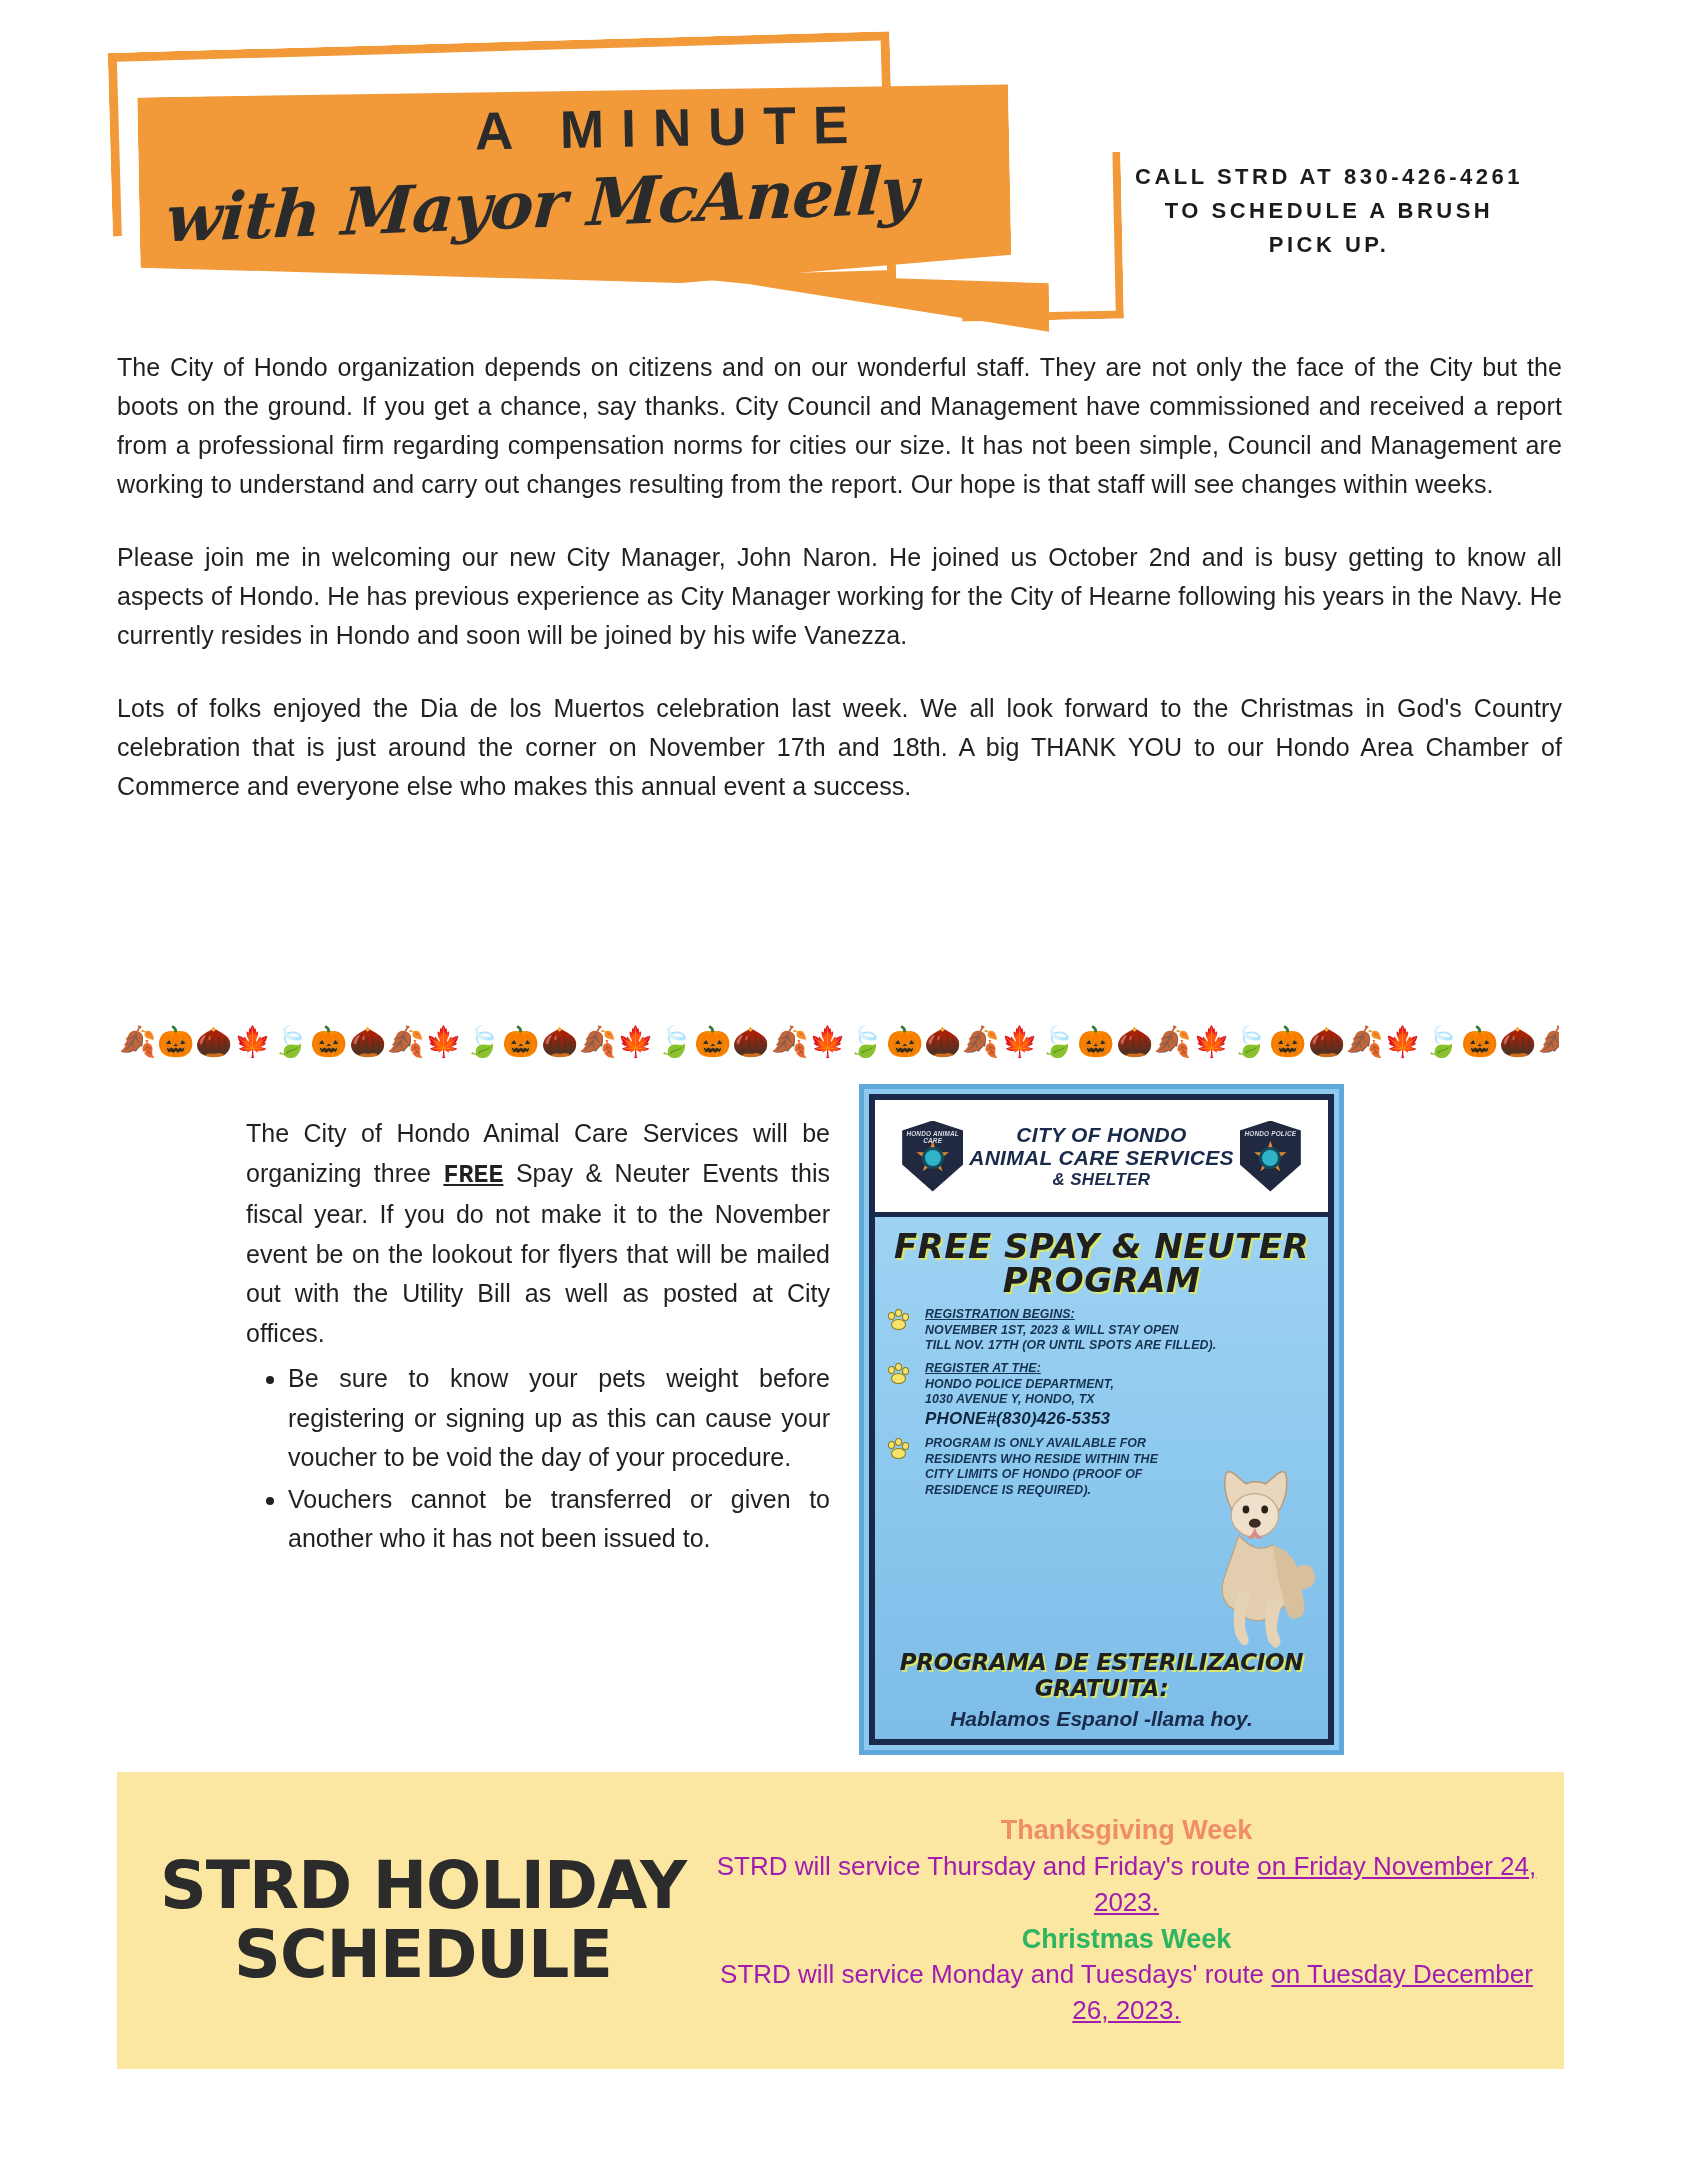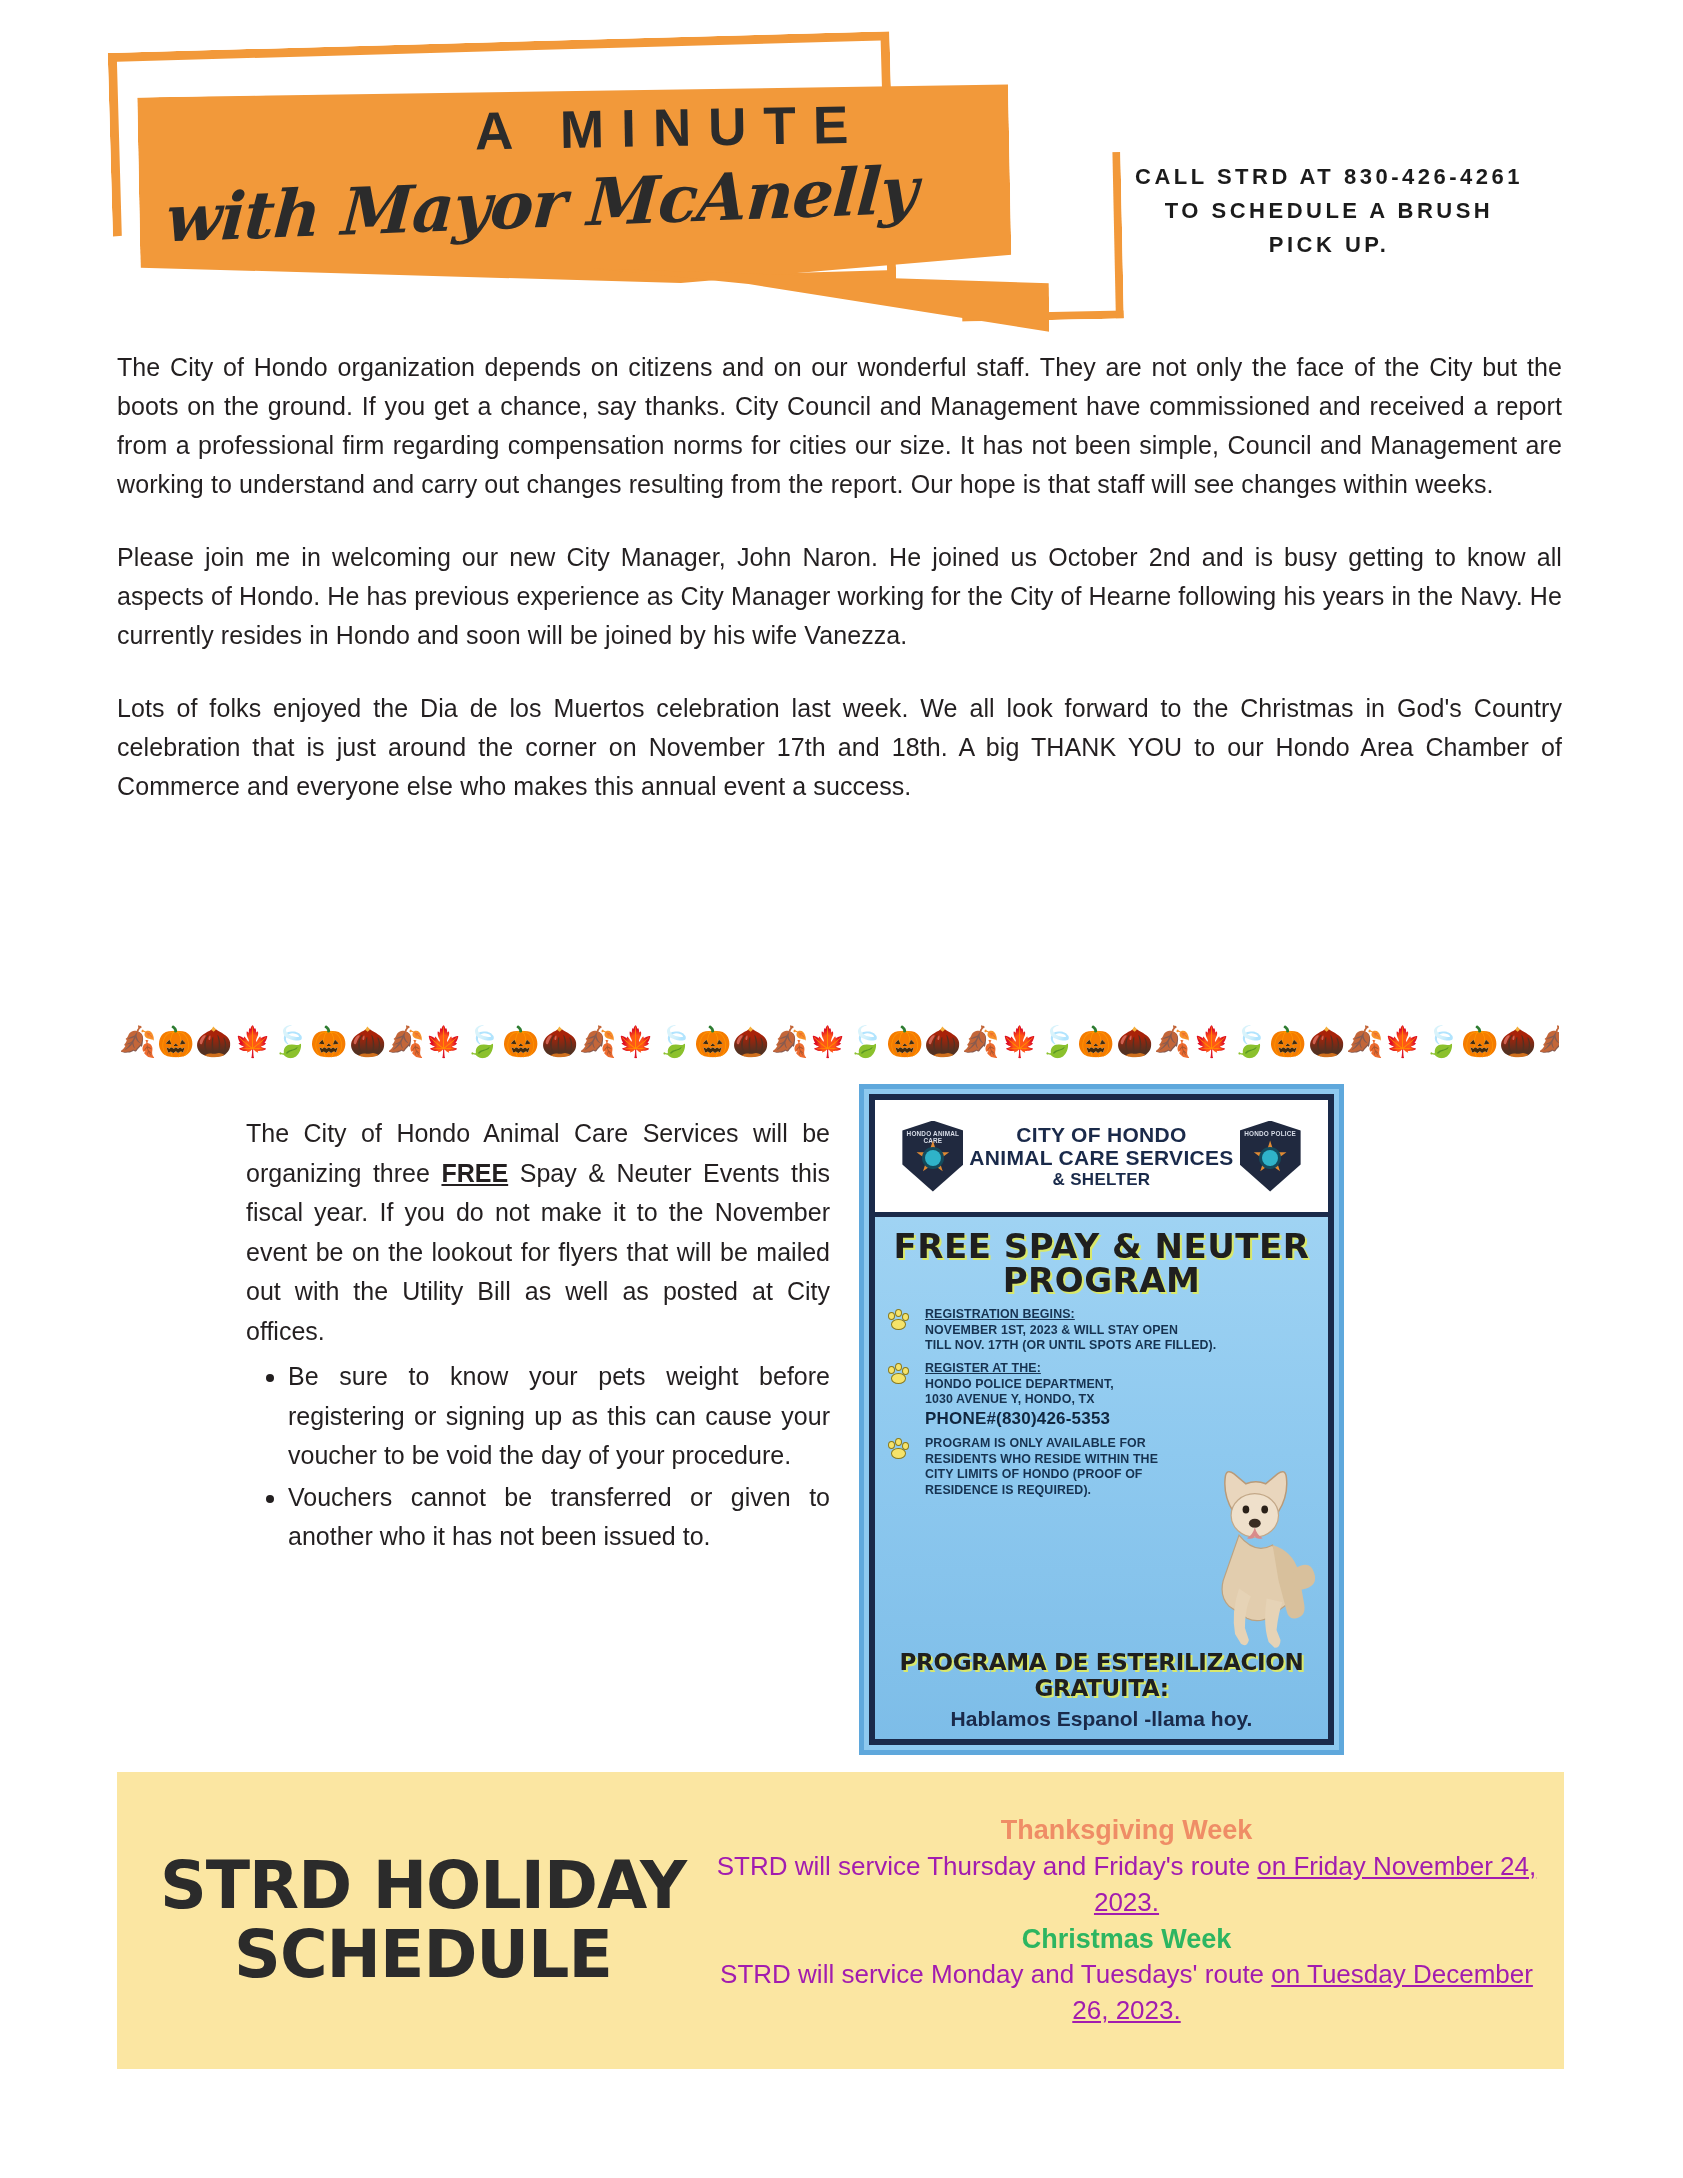--- a/index.html
+++ b/index.html
@@ -133,37 +133,38 @@
     margin:6px 0 0 0;
     padding-left:42px;
   }
   .mid-text li {
     font-size:25px;
     line-height:1.58;
     text-align:justify;
     color:#231f20;
     margin-bottom:2px;
   }
-  .u-bold { font-weight:bold; text-decoration:underline; }
+  .u-bold { font-weight:bold; text-decoration:underline;font-family:Liberation Mono, monospace; }
 
   
   .poster {
     position:absolute;
     left:859px; top:-10px;
     width:485px; height:671px;
     background:#8ec9ef;
     border:5px solid #5fa8dc;
     padding:5px;
   }
   .poster-inner {
     width:100%; height:100%;
     border:6px solid #1a2a4a;
     background:linear-gradient(180deg,#a8d8f5 0%, #8ec9ef 55%, #7dbde8 100%);
     position:relative;
     overflow:hidden;
+    font-style:italic;
   }
   .poster-top {
     background:#ffffff;
     height:117px;
     display:flex;
     align-items:center;
     justify-content:center;
     gap:6px;
     border-bottom:5px solid #1a2a4a;
     position:relative;

